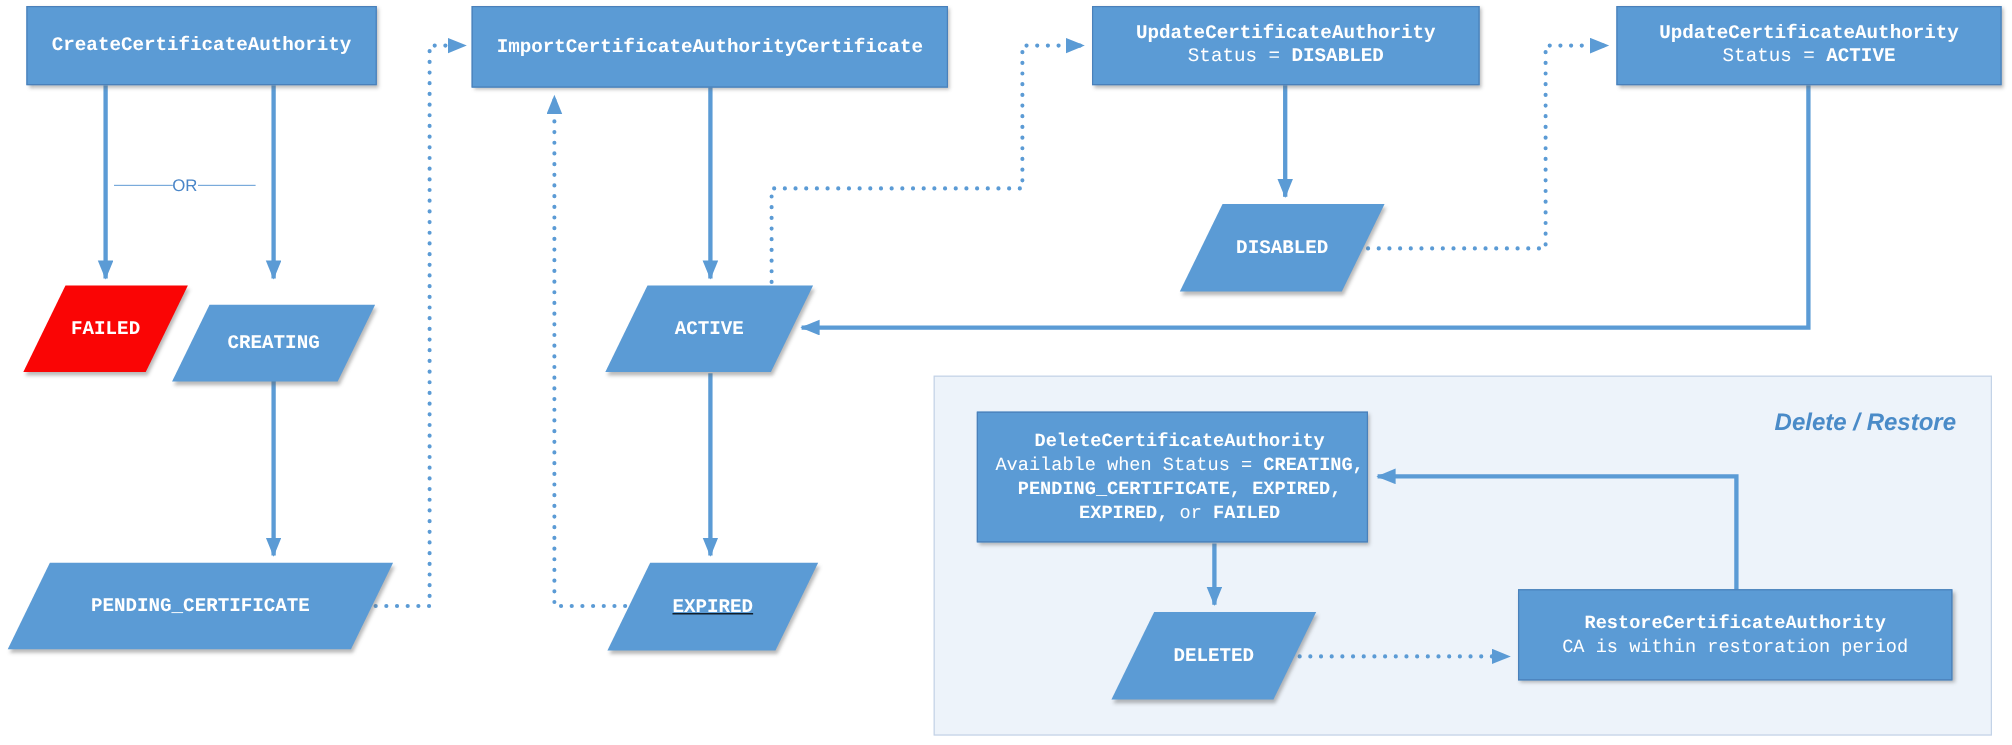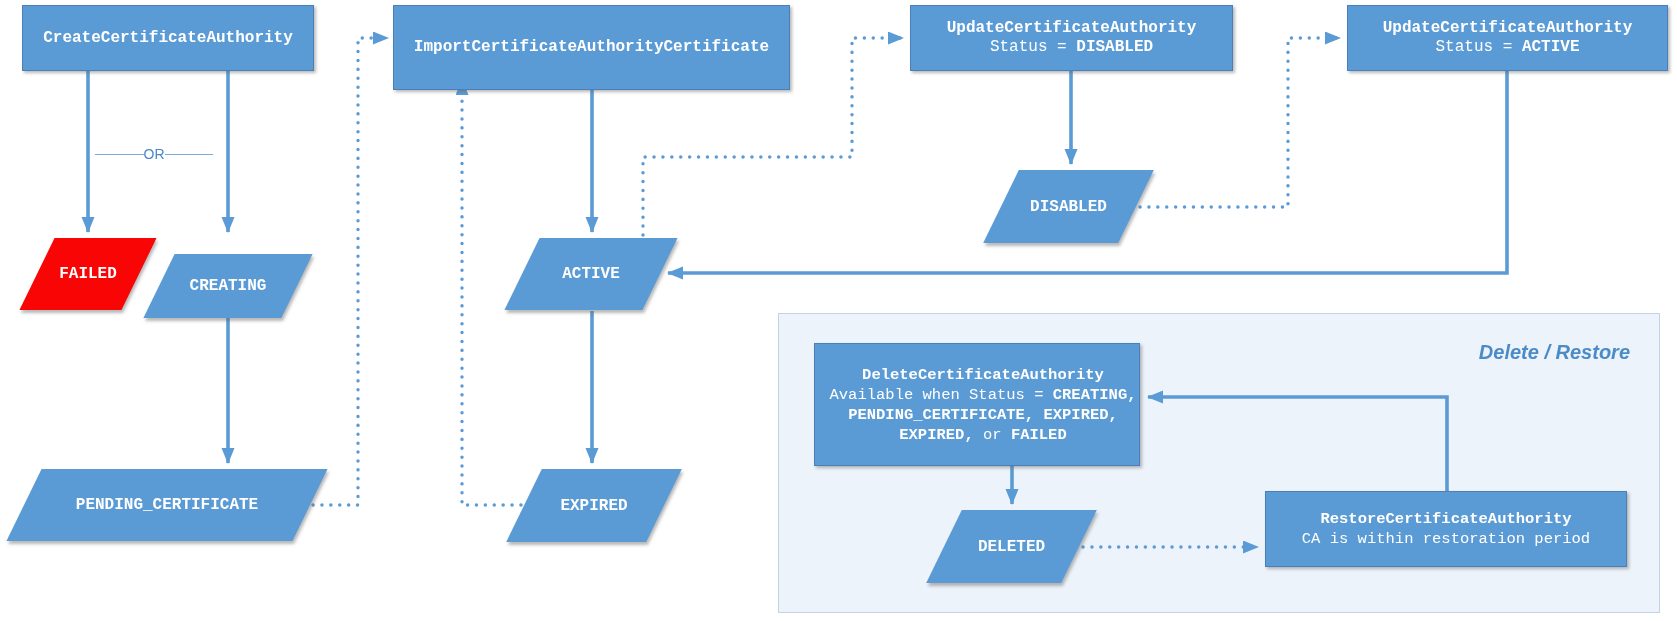--- a/index.html
+++ b/index.html
@@ -17,45 +17,45 @@
   .box {
     position:absolute; box-sizing:border-box;
     background:#5b9bd5; border:1px solid #4a80ba;
     box-shadow:2px 2px 3px rgba(100,100,100,.45);
     color:#ffffff; font-size:16px; line-height:19px;
     display:flex; flex-direction:column; align-items:center; justify-content:center;
     text-align:center; white-space:nowrap;
   }
   .box .b, .pgram .plabel, .bold { font-weight:bold; }
   #box-create          { left:22px;   top:5px;   width:292px; height:66px; }
-  #box-import          { left:393px;  top:5px;   width:397px; height:85px; }
+  #box-import          { left:393px;  top:5px;   width:397px; height:68px; }
   #box-update-disabled { left:910px;  top:5px;   width:323px; height:66px; }
   #box-update-active   { left:1347px; top:5px;   width:321px; height:66px; }
-  #box-delete          { left:814px;  top:343px; width:326px; height:123px; font-size:15.5px; line-height:20px;padding-left:12px;}
+  #box-delete          { left:814px;  top:343px; width:326px; height:109px; font-size:15.5px; line-height:20px;padding-left:12px;}
   #box-restore         { left:1265px; top:491px; width:362px; height:76px;  font-size:15.5px; line-height:20px;text-align:right;}
 
   
   .pgram { position:absolute; }
   .pgram .shape {
     position:absolute; left:0; top:0; width:100%; height:100%;
     background:#5b9bd5; transform:skewX(-26deg);
     box-shadow:3px 3px 3px rgba(100,100,100,.45);
   }
   .pgram.red .shape { background:#fa0505; }
   .pgram .plabel {
     position:relative; width:100%; height:100%;
     display:flex; align-items:center; justify-content:center;
     color:#fff; font-size:16px; white-space:nowrap;
   }
   #st-failed   { left:37px;   top:238px; width:102px; height:72px; }
   #st-creating { left:159px;  top:254px; width:138px; height:64px; }
   #st-active   { left:522px;  top:238px; width:138px; height:72px; }
   #st-disabled { left:1001px; top:170px; width:135px; height:73px; }
   #st-pending  { left:24px;   top:469px; width:286px; height:72px; }
-  #st-expired  { left:524px;  top:469px; width:140px; height:73px; }
+  #st-expired  { left:524px;  top:469px; width:140px; height:73px;text-decoration:underline; }
   #st-deleted  { left:944px;  top:510px; width:135px; height:73px; }
 
   
   #panel {
     position:absolute; left:778px; top:313px; width:882px; height:300px;
     box-sizing:border-box; background:#edf3fa; border:1.5px solid #c3d3e7;
   }
   .panel-title {
     position:absolute; top:341px; right:47px;
     font-family:"Liberation Sans","DejaVu Sans",sans-serif;

